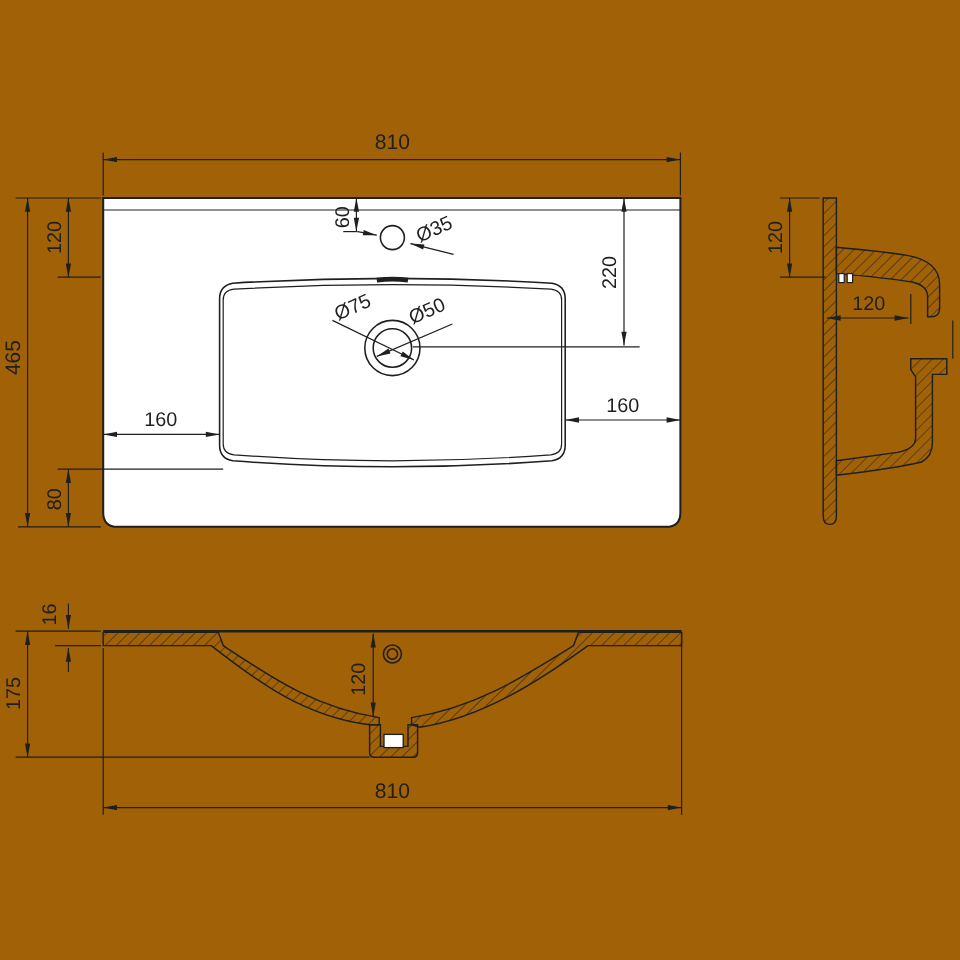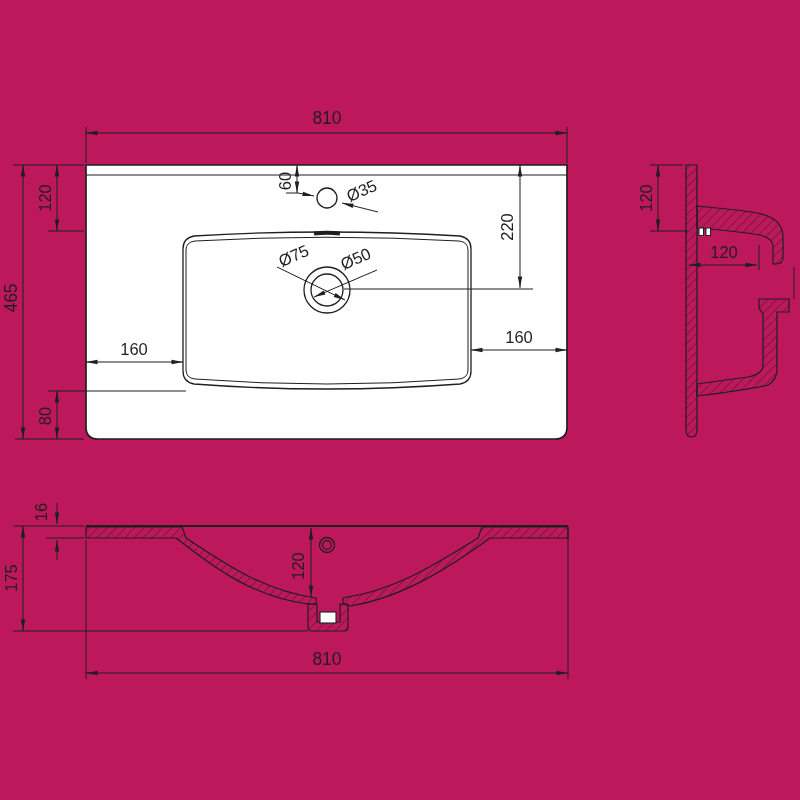--- a/index.html
+++ b/index.html
@@ -1,16 +1,16 @@
 <!DOCTYPE html>
 <html><head>
 <meta charset="utf-8">
 <style>
   html,body{margin:0;padding:0;background:#ffffff;}
-  .stage{position:relative;width:800px;height:800px;background:#be185d;overflow:hidden;
+  .stage{position:relative;width:800px;height:800px;background:#a16207;overflow:hidden;
          font-family:"Liberation Sans", sans-serif;}
   svg{position:absolute;left:0;top:0;}
   text{fill:#1f1f1f;font-family:"Liberation Sans", sans-serif;}
   .dimtxt{font-size:16.5px;}
   .dimtxt-big{font-size:17.5px;}
   .thin{stroke:#1f1f1f;stroke-width:1;fill:none;}
   .outline{stroke:#1f1f1f;stroke-width:1.7;fill:#ffffff;}
   .mid{stroke:#1f1f1f;stroke-width:1.3;fill:none;}
   .hatched{stroke:#1f1f1f;stroke-width:1.2;fill:url(#hat);}
 </style>

